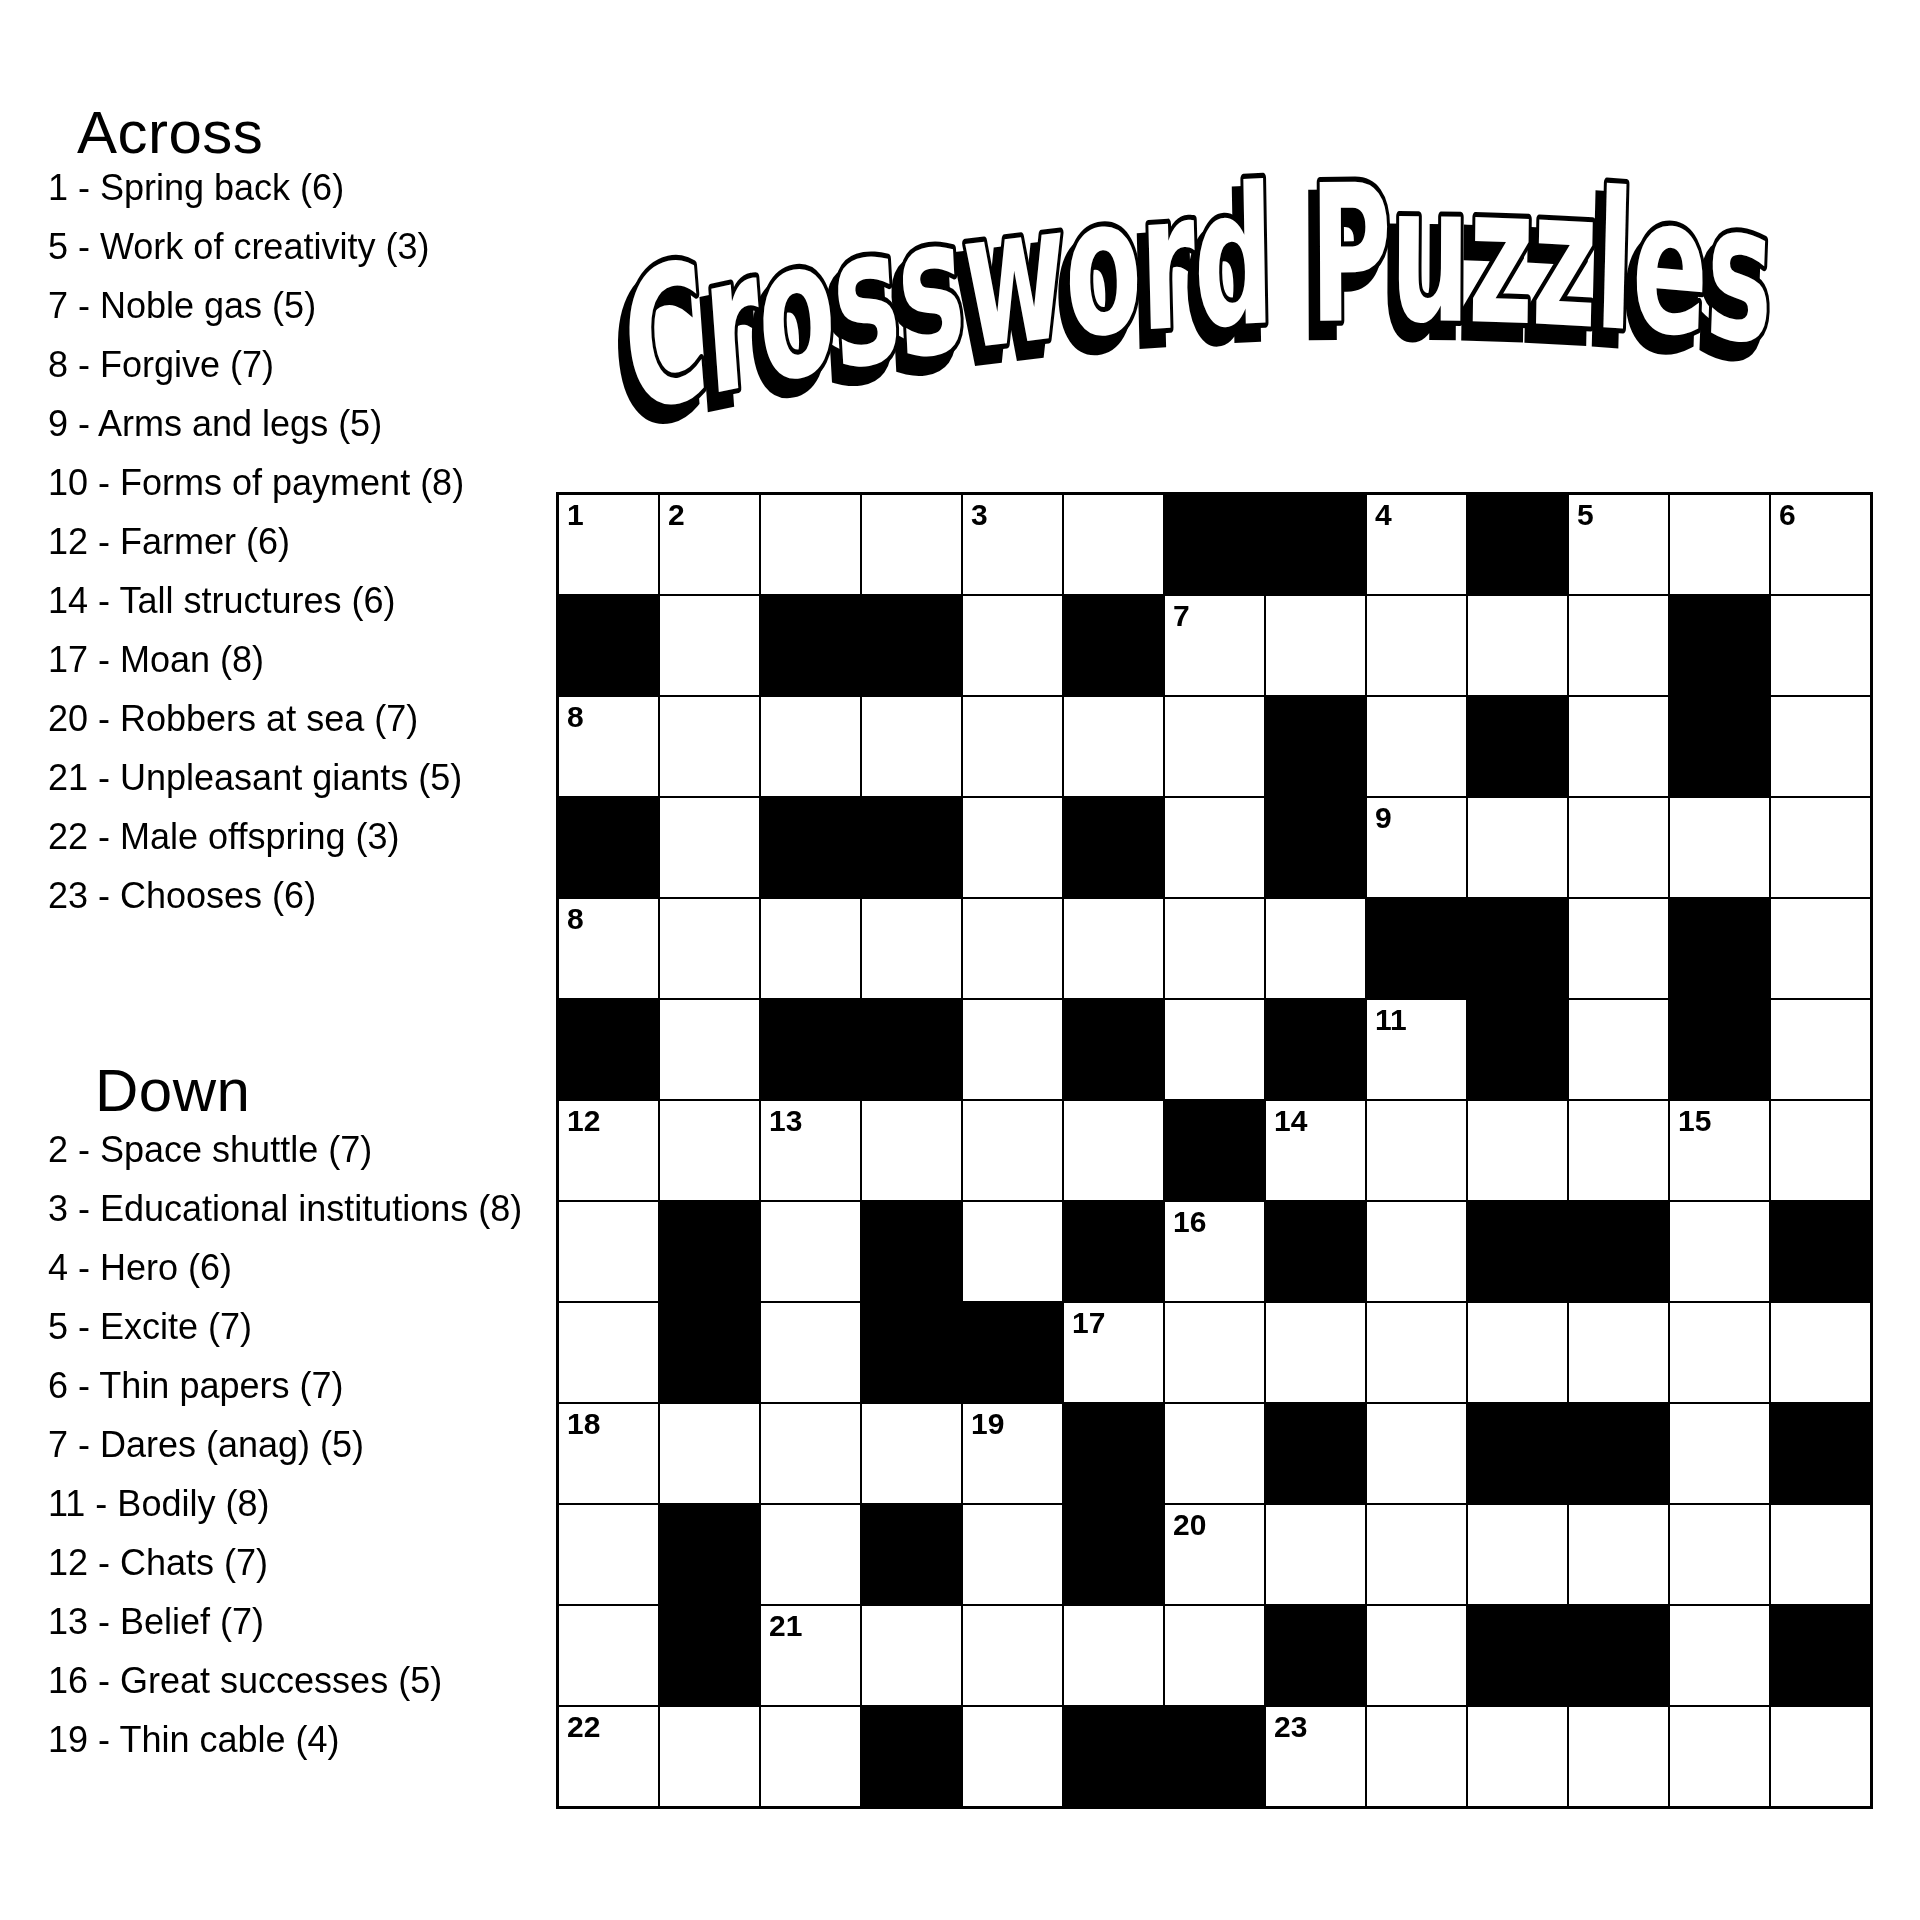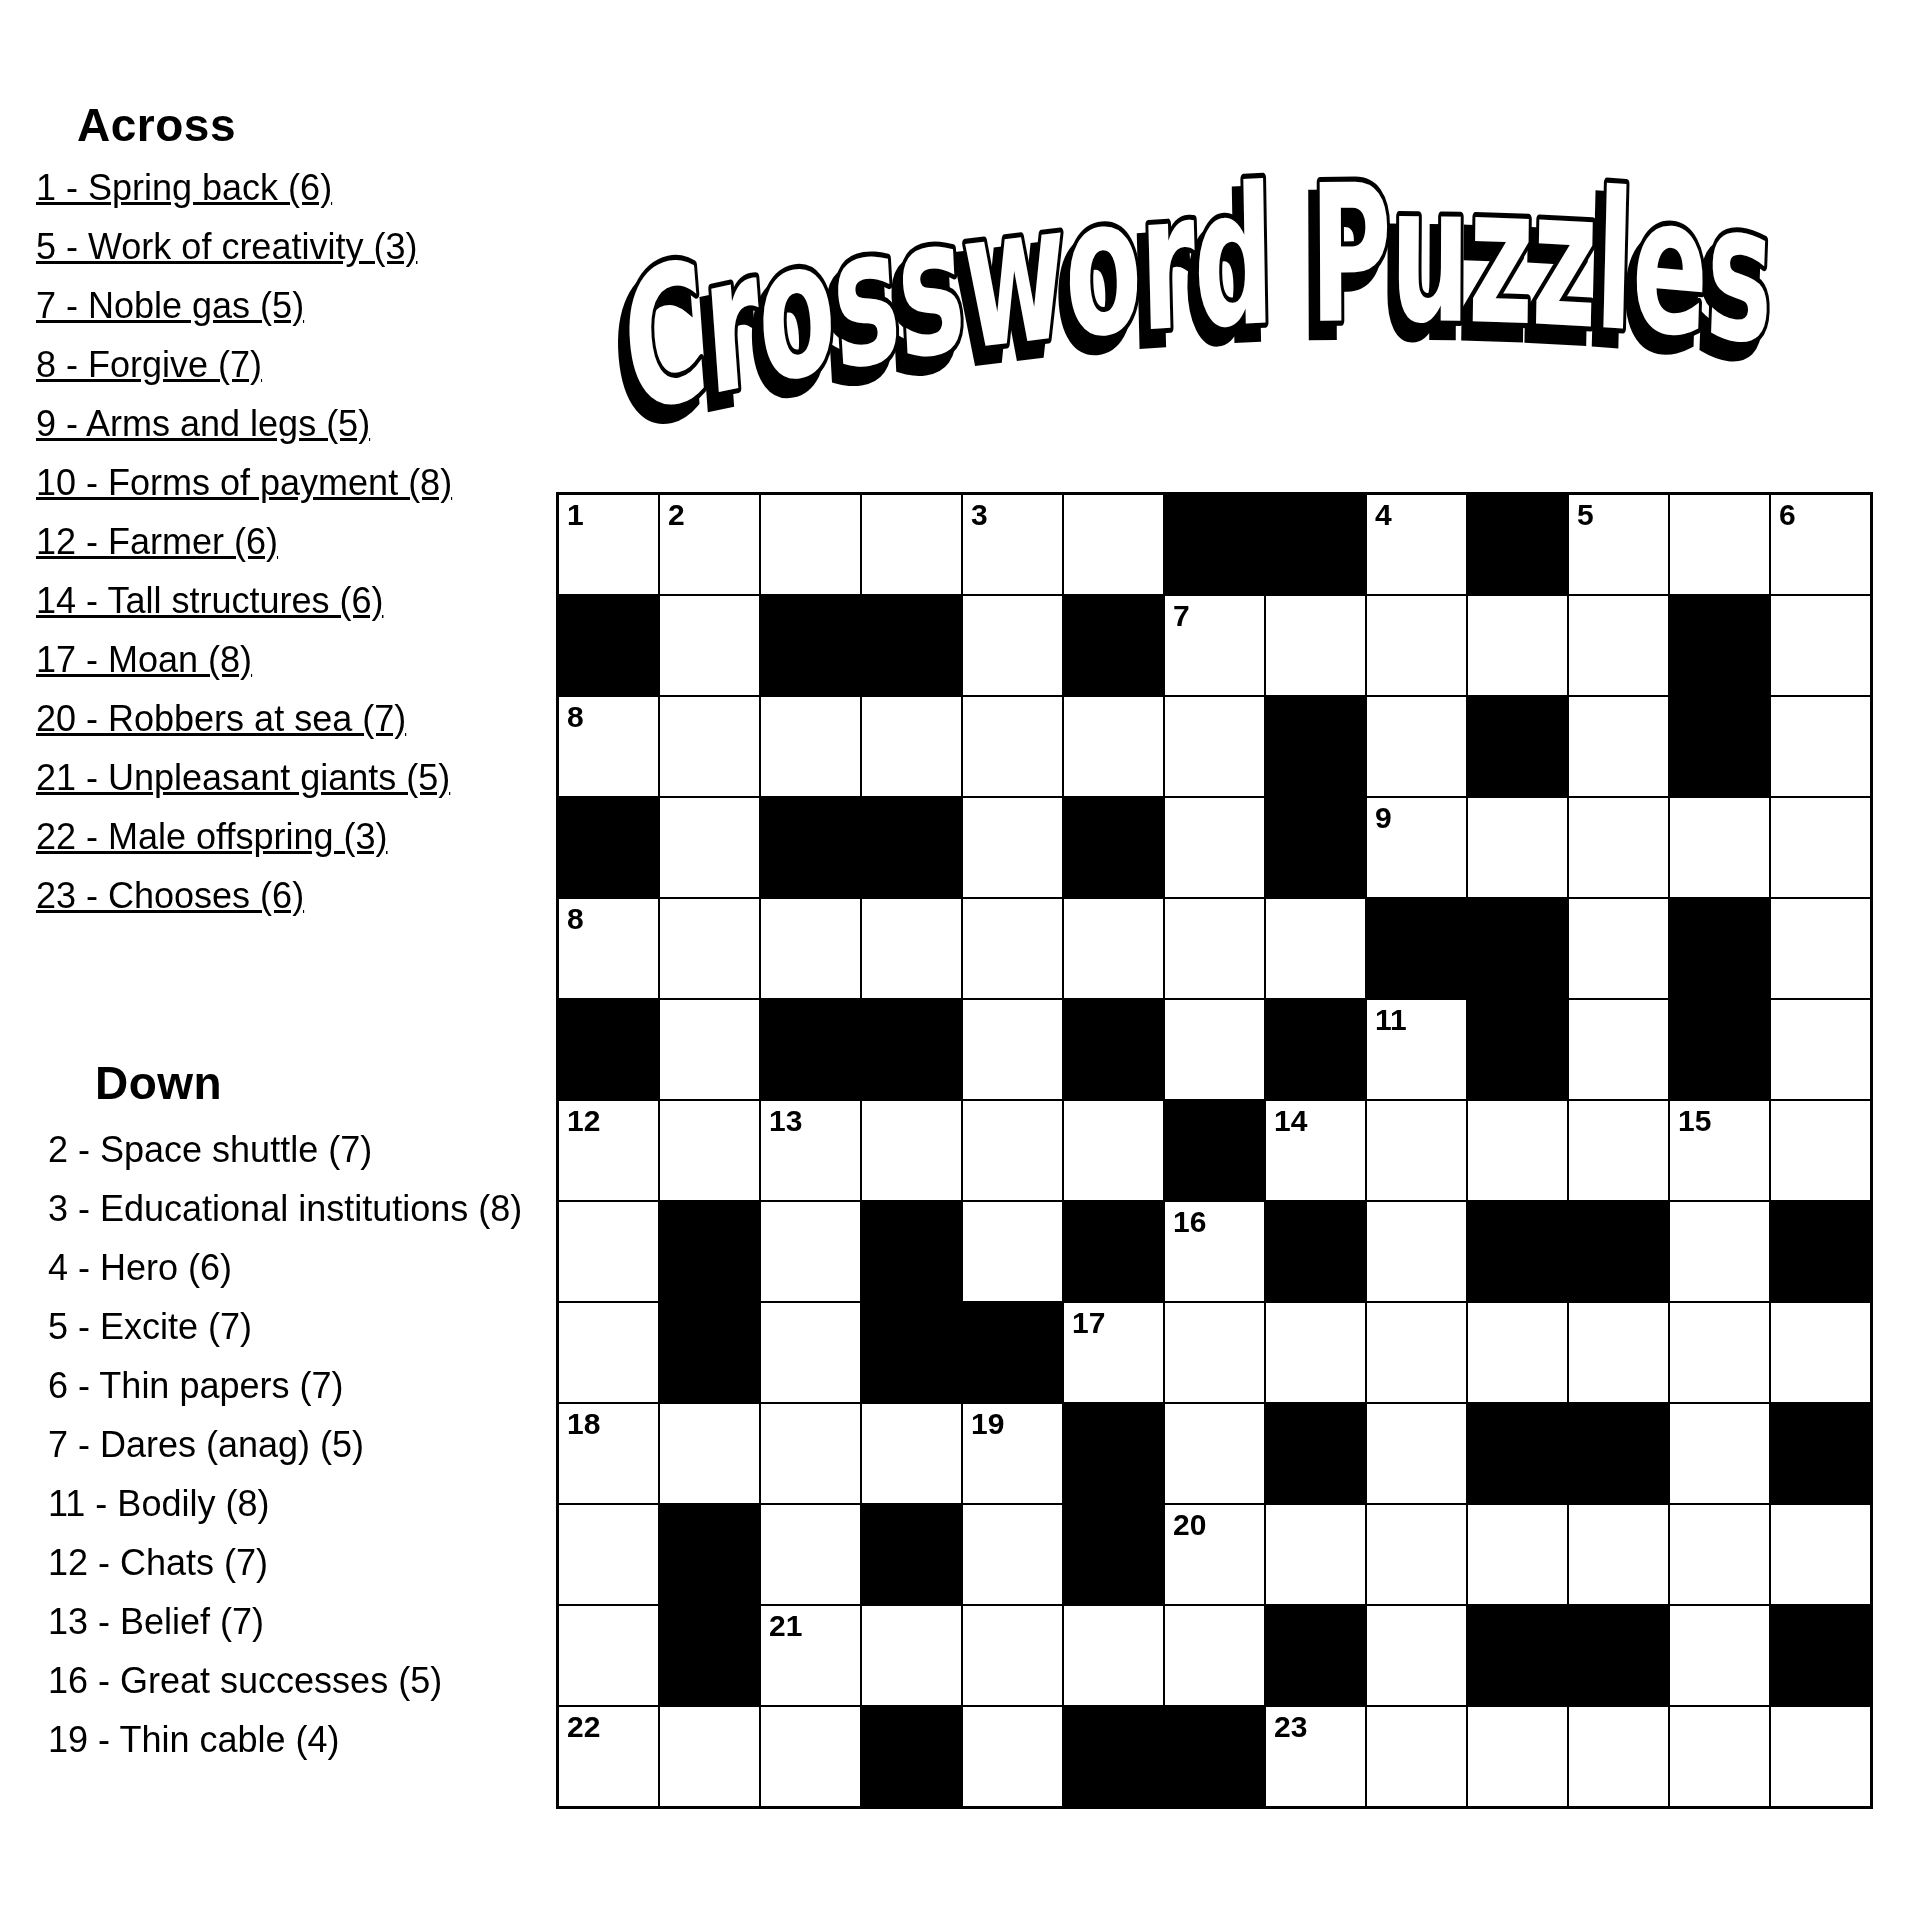--- a/index.html
+++ b/index.html
@@ -16,35 +16,35 @@
     width: 1920px;
     height: 1920px;
     overflow: hidden;
     background: #ffffff;
   }
 
   
   .clue-heading {
     position: absolute;
     margin: 0;
-    font-size: 46px;
-    font-weight: bold;
+    font-size: 60px;
+    font-weight: normal;
     letter-spacing: 0.5px;
     white-space: nowrap;
   }
   #across-heading { left: 77px; top: 98px; }
   #down-heading   { left: 47px; top: 1056px; margin-left: 48px; }
 
   .clue-list {
     position: absolute;
     margin: 0;
     padding: 0;
     list-style: none;
   }
-  #across-list { left: 36px; top: 158px; text-decoration: underline; }
+  #across-list { left: 48px; top: 158px; }
   #down-list   { left: 48px; top: 1120px; }
   .clue-list li {
     height: 59px;
     line-height: 59px;
     font-size: 36px;
     white-space: nowrap;
   }
 
   
   .title-banner {

